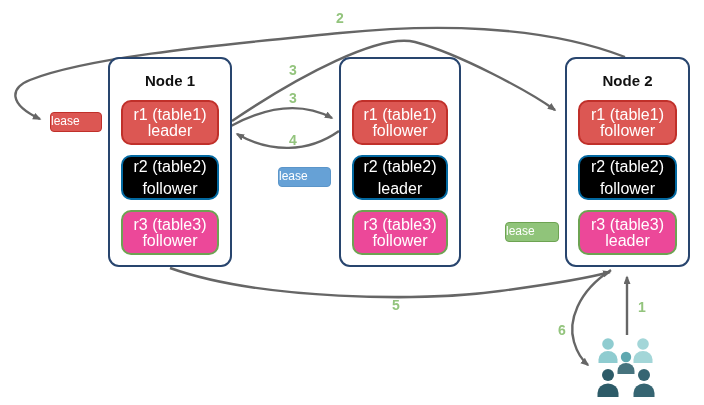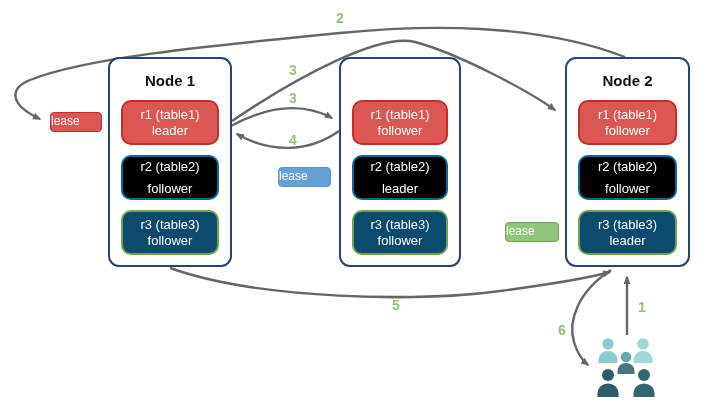--- a/index.html
+++ b/index.html
@@ -13,25 +13,25 @@
     position:absolute;top:57px;height:210px;background:#ffffff;
     border:2px solid #28456e;border-radius:11px;box-sizing:border-box;
   }
   .node-title{
     position:absolute;top:13px;left:0;right:0;text-align:center;
     font-size:15px;font-weight:bold;color:#111111;
   }
   .rep{
     position:absolute;left:11px;right:11px;height:45px;border-radius:10px;
     box-sizing:border-box;display:flex;flex-direction:column;justify-content:center;
-    text-align:center;color:#ffffff;font-size:13px;line-height:16px;
+    text-align:center;color:#ffffff;font-size:16px;line-height:16px;
   }
   .rep.red{background:#dc5753;border:2px solid #c0302a;}
   .rep.blue{background:#000000;border:2px solid #0369a1;gap:6px;}
-  .rep.green{background:#0c4a6e;border:2px solid #6da352;}
+  .rep.green{background:#ec4899;border:2px solid #6da352;}
   .rep1{top:41px;} .rep2{top:96px;} .rep3{top:151px;}
   .lease{
     position:absolute;height:20px;border-radius:4px;box-sizing:border-box;
     color:#ffffff;font-size:12px;line-height:17px;
   }
   .lease.red{left:50px;top:112px;width:52px;background:#dc5753;border:1.5px solid #c0302a;}
   .lease.blue{left:278px;top:167px;width:53px;background:#66a1d6;border:1.5px solid #5b95c9;}
   .lease.green{left:505px;top:222px;width:54px;background:#90c47a;border:1.5px solid #6da352;}
   .step{
     position:absolute;width:16px;text-align:center;

